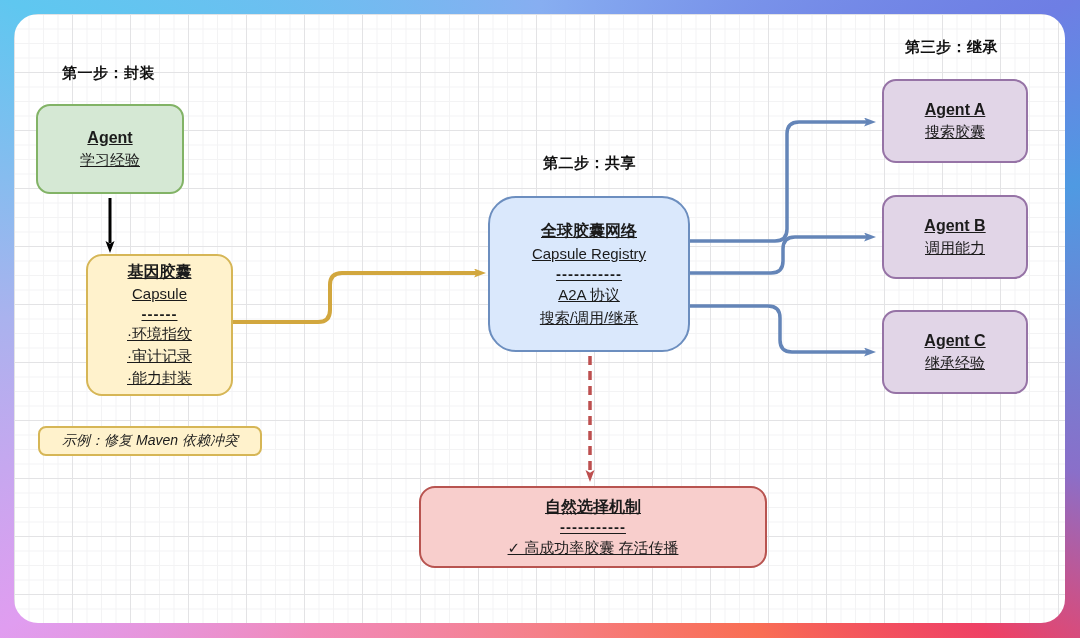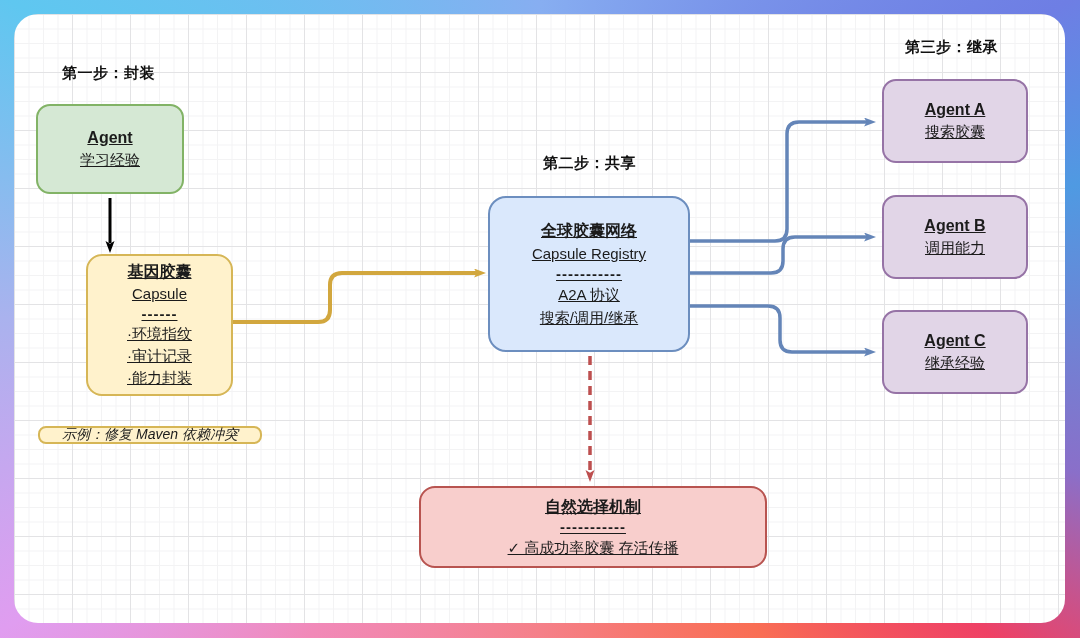--- a/index.html
+++ b/index.html
@@ -34,21 +34,21 @@
   .abs{position:absolute;}
   .step-label{font-size:15px;font-weight:700;color:#111;letter-spacing:.5px;white-space:nowrap;}
   .node{
     position:absolute;display:flex;flex-direction:column;justify-content:center;align-items:center;
     text-align:center;color:#1b1b1b;line-height:22px;font-size:15px;text-decoration:underline;
   }
   .node .title{font-weight:700;font-size:16px;}
   .node .divider{font-weight:700;letter-spacing:1px;line-height:18px;}
   .node-green{background:#d5e8d4;border:2px solid #82b366;border-radius:14px;}
   .node-yellow{background:#fff2cc;border:2px solid #d6b656;border-radius:16px;}
-  .node-blue{background:#dae8fc;border:2px solid #6c8ebf;border-radius:18px;line-height:23px;}
+  .node-blue{background:#dae8fc;border:2px solid #6c8ebf;border-radius:28px;line-height:23px;}
   .node-purple{background:#e1d5e7;border:2px solid #9673a6;border-radius:14px;}
   .node-red{background:#f8cecc;border:2px solid #b85450;border-radius:16px;line-height:23px;}
   .note{
     position:absolute;background:#fff2cc;border:2px solid #d6b656;border-radius:8px;
     display:flex;align-items:center;justify-content:center;
     font-size:14px;font-style:italic;color:#1b1b1b;white-space:nowrap;
   }
   svg.arrow-layer{position:absolute;left:0;top:0;width:1080px;height:638px;pointer-events:none;}
 </style>
 </head>
@@ -91,21 +91,21 @@
 
   <div class="node node-yellow" style="left:38px;top:254px;width:147px;height:142px;margin-left:48px;">
     <div class="title">基因胶囊</div>
     <div>Capsule</div>
     <div class="divider">------</div>
     <div>·环境指纹</div>
     <div>·审计记录</div>
     <div>·能力封装</div>
   </div>
 
-  <div class="note" style="left:38px;top:426px;width:224px;height:18px;">
+  <div class="note" style="left:38px;top:426px;width:224px;height:30px;">
     <span>示例：修复 Maven 依赖冲突</span>
   </div>
 
   <div class="node node-blue" style="left:488px;top:196px;width:202px;height:156px;">
     <div class="title">全球胶囊网络</div>
     <div>Capsule Registry</div>
     <div class="divider">-----------</div>
     <div>A2A 协议</div>
     <div>搜索/调用/继承</div>
   </div>

